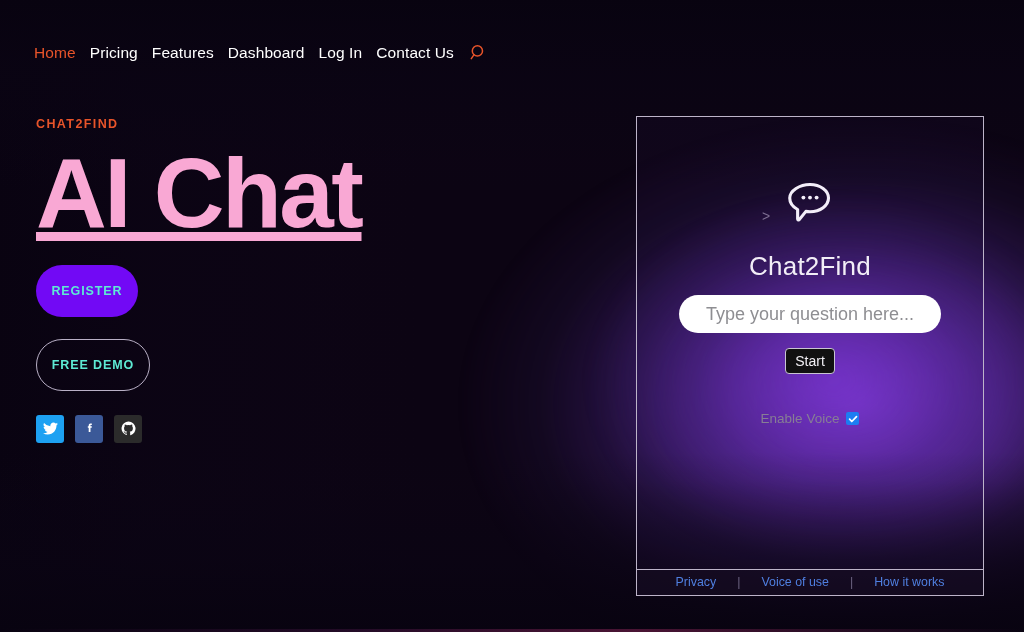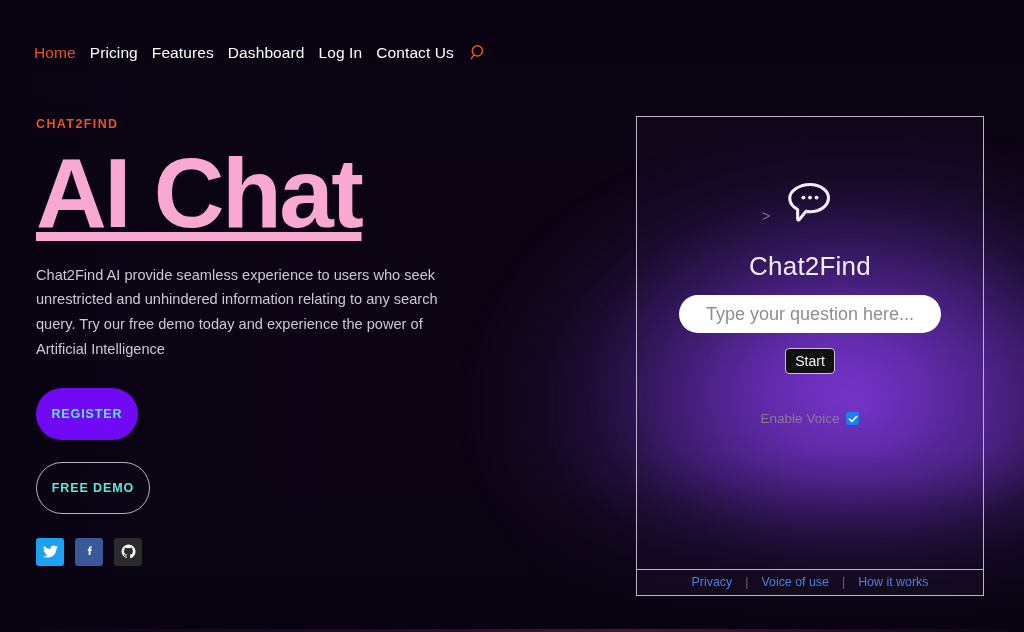--- a/index.html
+++ b/index.html
@@ -312,21 +312,21 @@
     position: absolute;
     left: 636px;
     top: 569px;
     width: 348px;
     height: 27px;
     border: 1px solid #bdb4c9;
     background: rgba(26, 14, 38, 0.55);
     display: flex;
     align-items: center;
     justify-content: center;
-    gap: 13px;
+    gap: 21px;
   }
 
   .footer-link {
     font-size: 12.4px;
     color: #4f7fe0;
     cursor: pointer;
     line-height: 1;
     white-space: nowrap;
   }
 
@@ -361,21 +361,20 @@
       <svg width="17" height="17" viewBox="0 0 17 17" fill="none">
         <circle cx="7.4" cy="6.9" r="5.1" stroke="#e8542a" stroke-width="1.5"></circle>
         <line x1="3.9" y1="10.8" x2="1.3" y2="14.6" stroke="#e8542a" stroke-width="1.5" stroke-linecap="round"></line>
       </svg>
     </span>
   </nav>
 
   <section id="hero">
     <div id="hero-eyebrow">CHAT2FIND</div>
     <h1 id="hero-title">AI Chat</h1>
-    <p id="hero-paragraph">Chat2Find AI provide seamless experience to users who seek unrestricted and unhindered information relating to any search query. Try our free demo today and experience the power of Artificial Intelligence</p>
 
     <div id="hero-actions">
       <div>
         <button type="button" class="btn-pill" id="register-button">REGISTER</button>
       </div>
       <div>
         <button type="button" class="btn-pill" id="free-demo-button">FREE DEMO</button>
       </div>
     </div>
 

